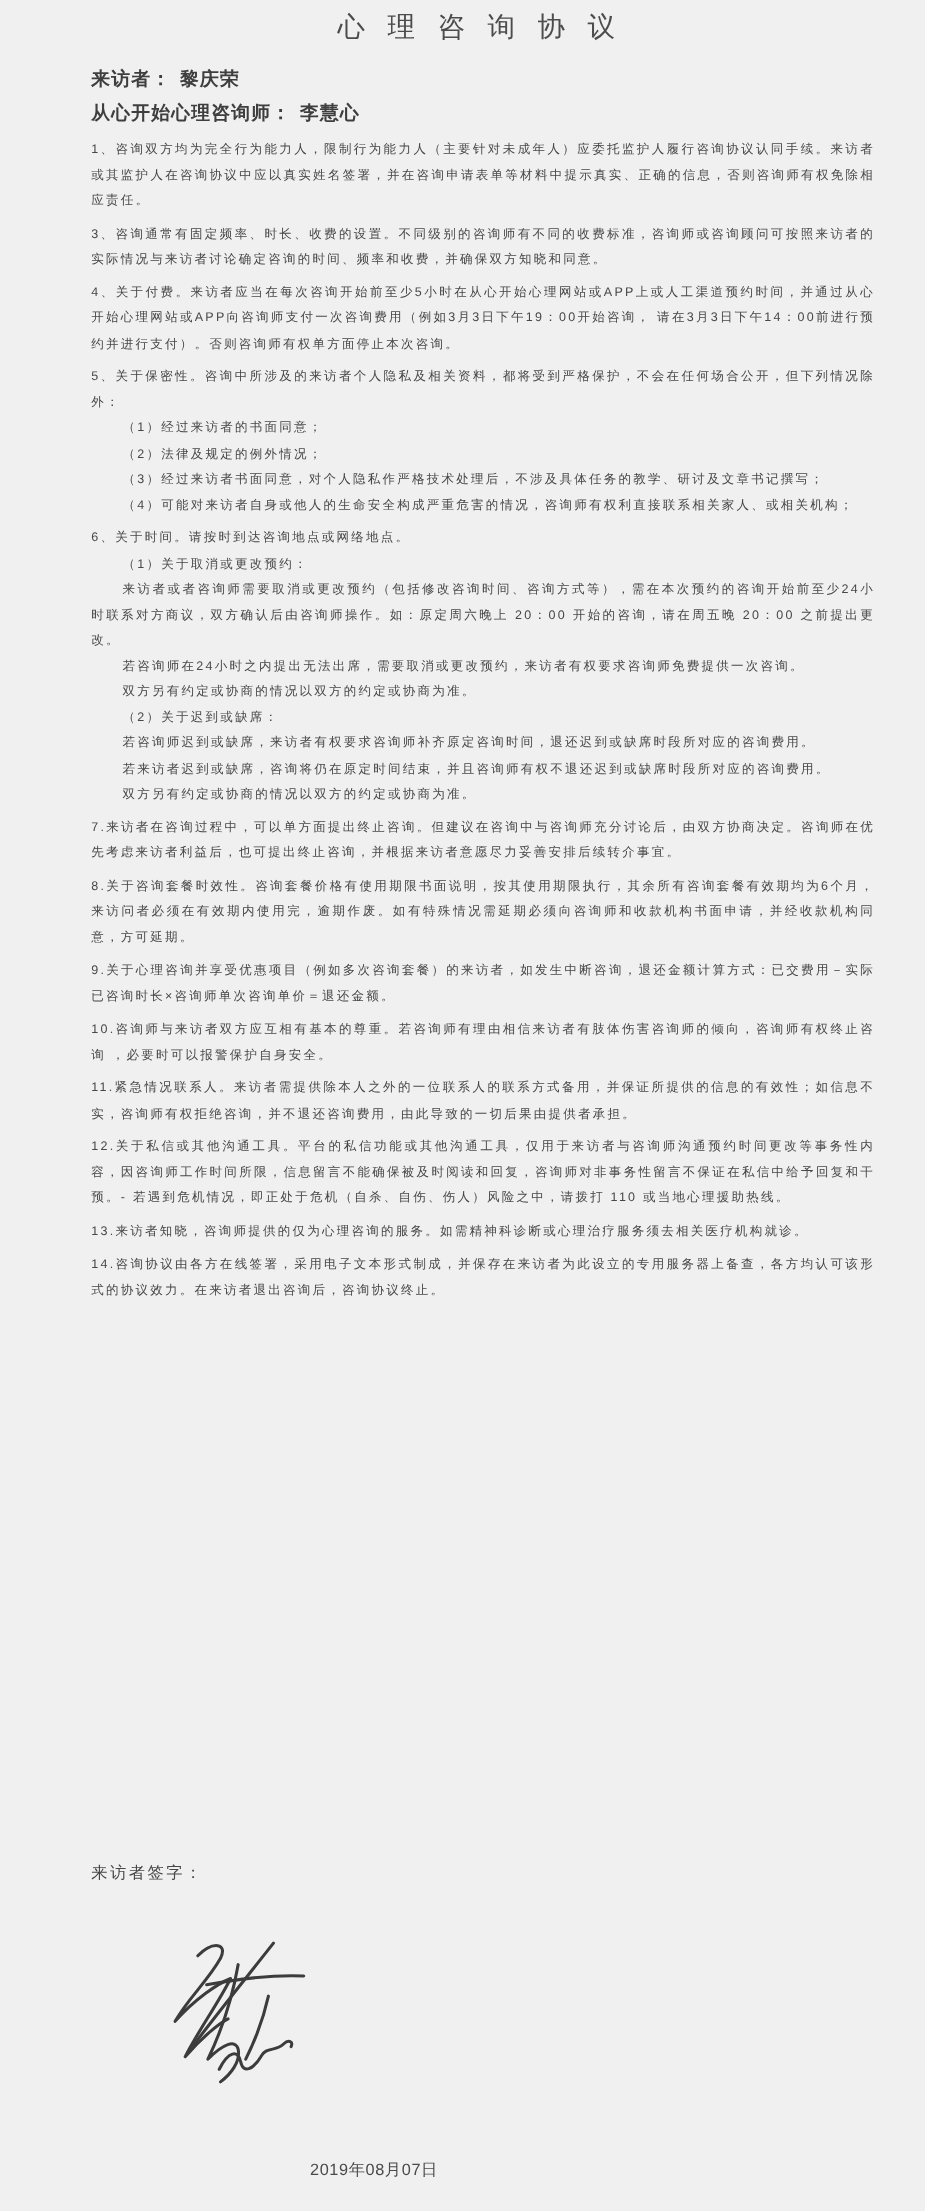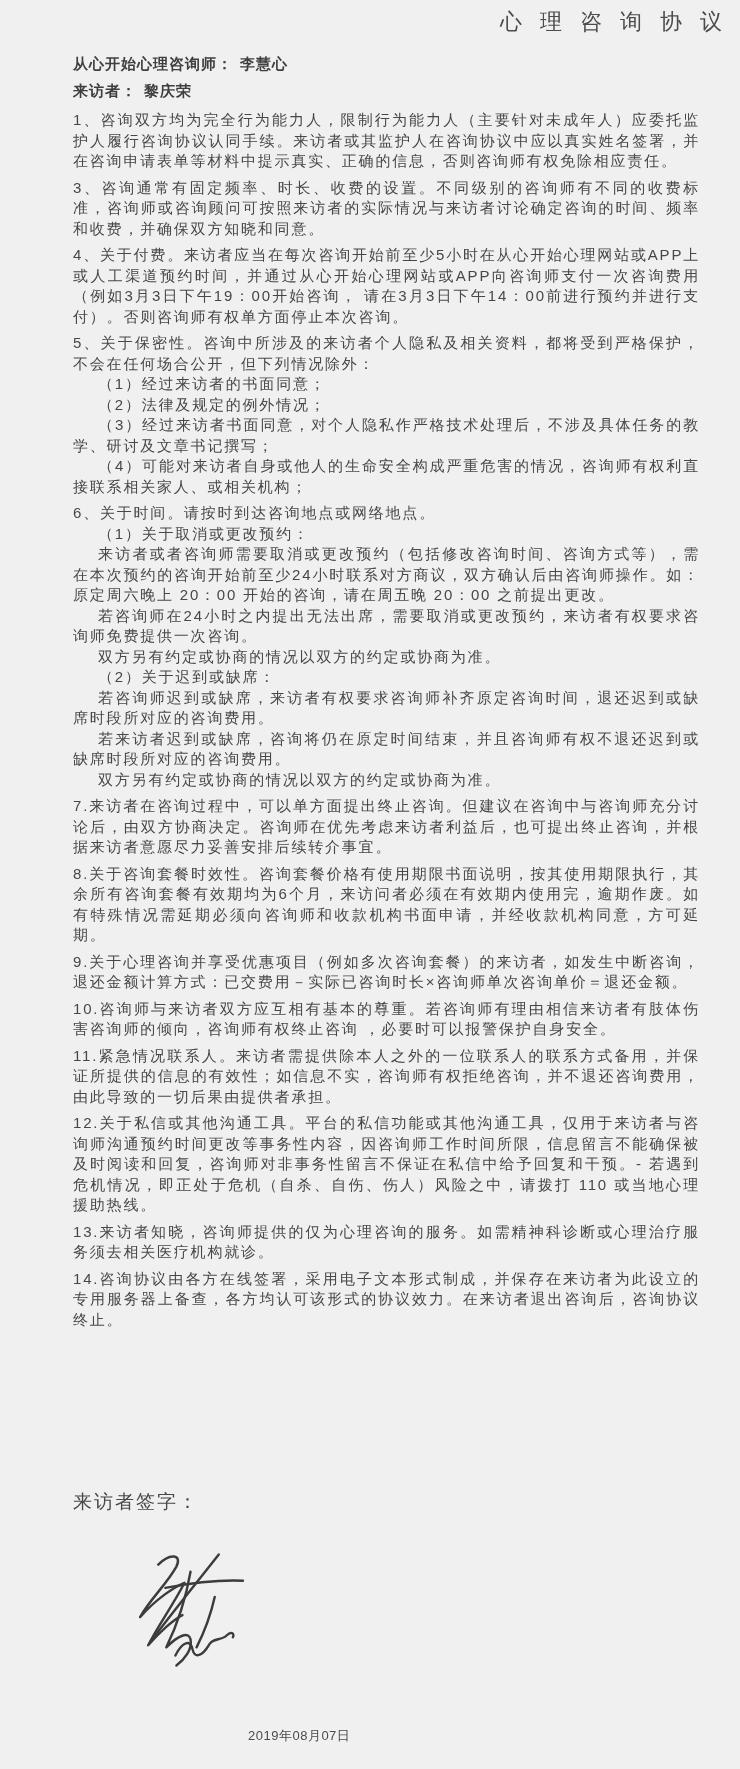--- a/index.html
+++ b/index.html
@@ -12,77 +12,77 @@
     width:740px;
     height:1769px;
     margin:0 auto;
     background:#f0f0f0;
     overflow:hidden;
     color:#474747;
   }
   .doc-title{
     padding-top:7px;
     padding-left:40px;          
-    text-align:right;
+    text-align:center;
     font-size:22px;
     font-weight:400;
     letter-spacing:18px;
     color:#4c4c4c;
   }
   .header-block{
     margin:13px 40px 0 73px;
   }
   .header-line{
     font-weight:700;
     font-size:15px;
     line-height:27px;
     letter-spacing:1px;
     color:#3e3e3e;
     white-space:nowrap;
   }
   .header-line .name{ margin-left:7px; }
   .clauses{
     margin:6px 40px 0 73px;
-    font-size:15px;
+    font-size:10px;
     line-height:20.5px;
     letter-spacing:1.8px;
     text-align:justify;
     color:#474747;
   }
   .clause-p{ margin:0; }
   .clause-start{ margin-top:6px; }
   .indent{ text-indent:25px; }
   .clause-p b{ font-weight:700; color:#3e3e3e; }
   .sig-label{
     position:absolute; left:73px; top:1489px;
-    font-size:19px; letter-spacing:2px; color:#474747;
+    font-size:13px; letter-spacing:2px; color:#474747;
   }
   .sig-scribble{
     position:absolute; left:130px; top:1546px;
     width:116px; height:122px;
   }
   .sig-scribble svg{ width:100%; height:100%; display:block; }
   .sig-date{
     position:absolute; left:248px; top:1727px;
     font-size:13px; letter-spacing:.5px; color:#4a4a4a;
   }
 </style>
 </head>
 <body>
 
 <div class="page">
 
   <div class="doc-title">心理咨询协议</div>
 
   <div class="header-block">
     <div class="header-line">
-      <span>从心开始心理咨询师：</span><span class="name">李慧心</span>
+      <span>来访者：</span><span class="name">黎庆荣</span>
     </div>
     <div class="header-line">
-      <span>来访者：</span><span class="name">黎庆荣</span>
+      <span>从心开始心理咨询师：</span><span class="name">李慧心</span>
     </div>
   </div>
 
   <div class="clauses" id="clauses">
       <p class="clause-p clause-start"><span>1、咨询双方均为完全行为能力人，限制行为能力人（主要针对未成年人）应委托监护人履行咨询协议认同手续。来访者或其监护人在咨询协议中应以真实姓名签署，并在咨询申请表单等材料中提示真实、正确的信息，否则咨询师有权免除相应责任。</span></p>
       <p class="clause-p clause-start"><span>3、咨询通常有固定频率、时长、收费的设置。不同级别的咨询师有不同的收费标准，咨询师或咨询顾问可按照来访者的实际情况与来访者讨论确定咨询的时间、频率和收费，并确保双方知晓和同意。</span></p>
       <p class="clause-p clause-start"><span>4、关于付费。来访者应当在每次咨询开始前至少5小时在从心开始心理网站或APP上或人工渠道预约时间，并通过从心开始心理网站或APP向咨询师支付一次咨询费用（例如3月3日下午19：00开始咨询， 请在3月3日下午14：00前进行预约并进行支付）。否则咨询师有权单方面停止本次咨询。</span></p>
       <p class="clause-p clause-start"><span>5、关于保密性。咨询中所涉及的来访者个人隐私及相关资料，都将受到严格保护，不会在任何场合公开，但下列情况除外：</span></p>
       <p class="clause-p indent"><span>（1）经过来访者的书面同意；</span></p>
       <p class="clause-p indent"><span>（2）法律及规定的例外情况；</span></p>

